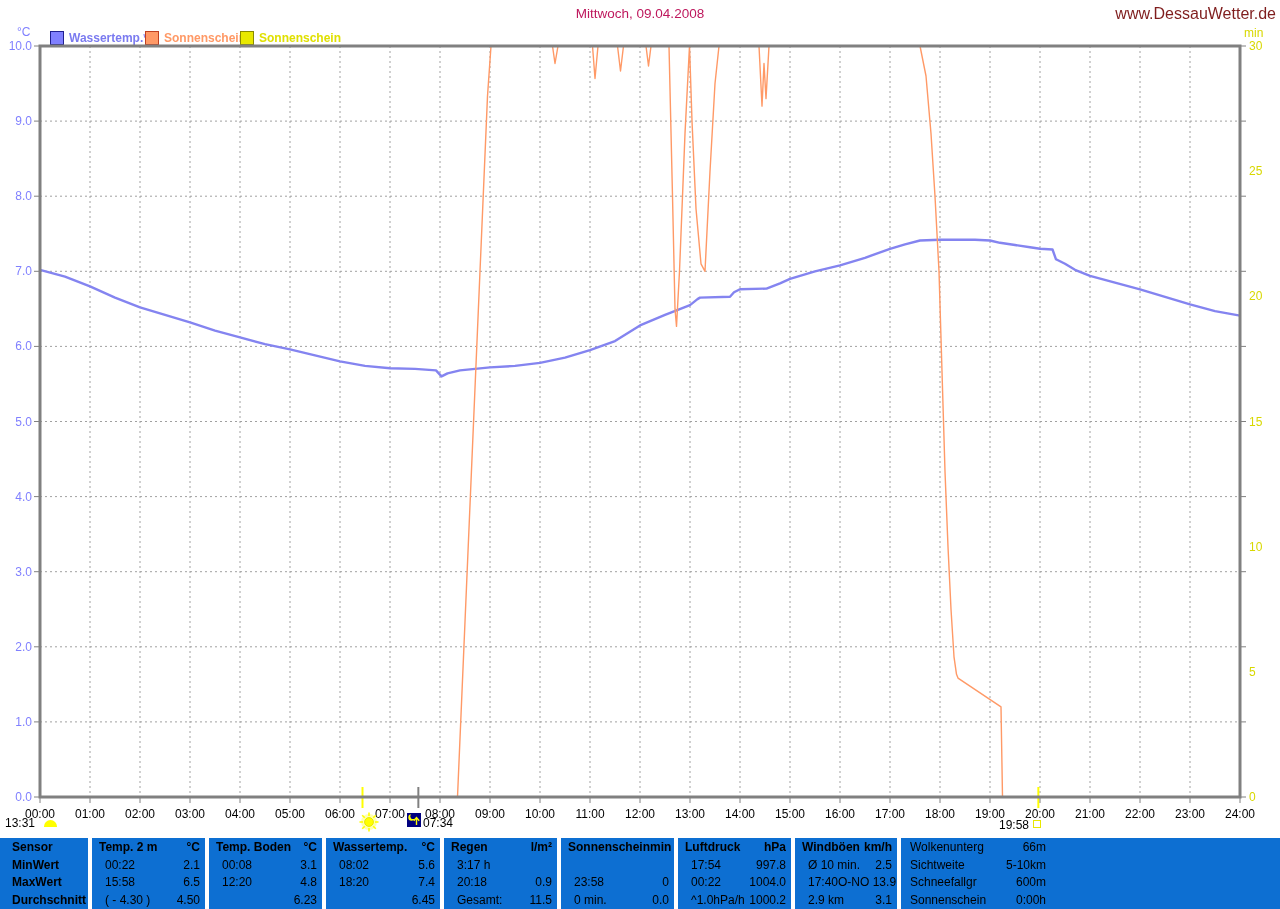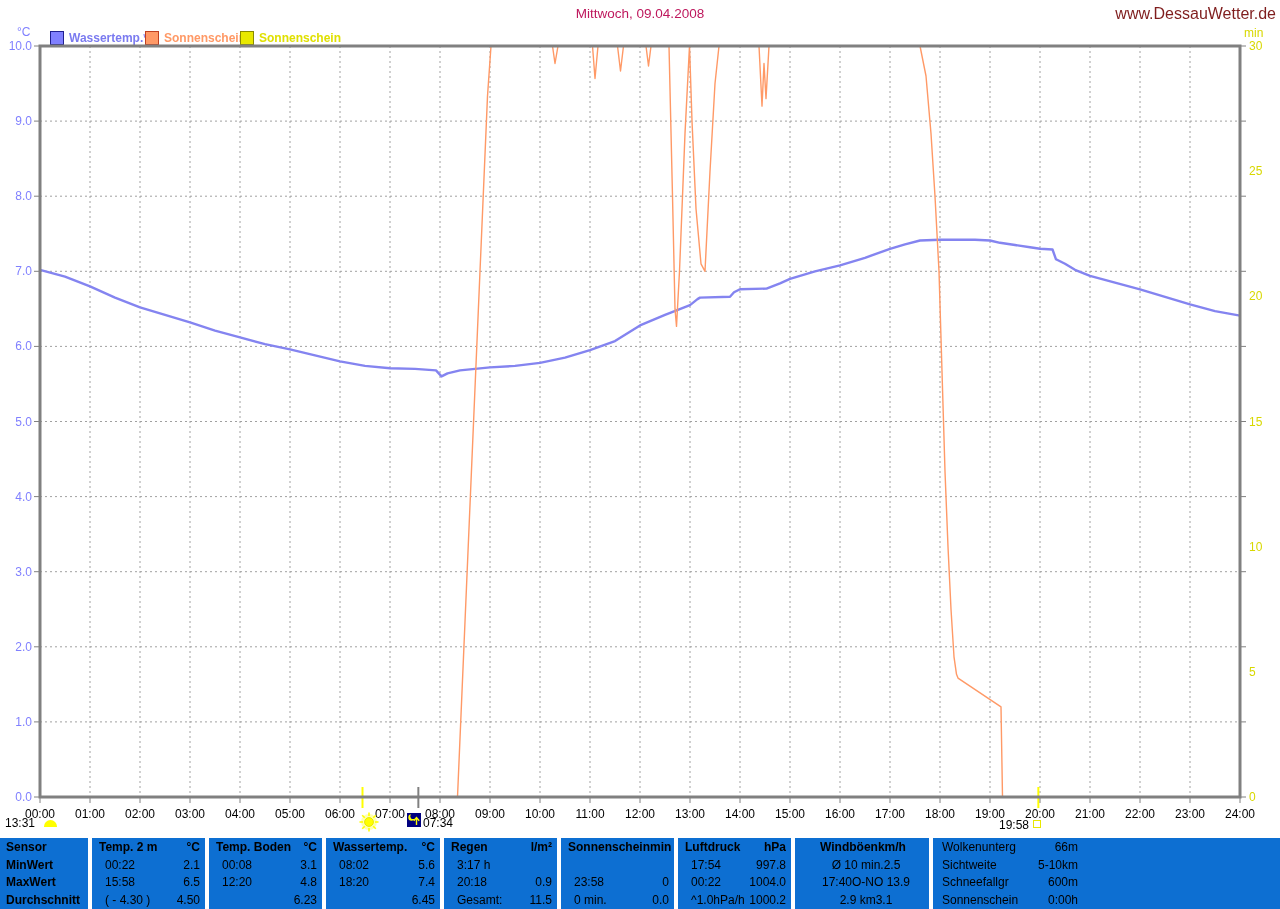--- a/index.html
+++ b/index.html
@@ -28,21 +28,21 @@
   
   #stats-table{position:absolute;left:0;top:838px;width:1280px;height:71px;
                background:#0d6fd2;display:flex;font-size:12px;color:#000;}
   .tbl-col{box-sizing:border-box;display:flex;flex-direction:column;height:100%;}
   .tbl-col + .tbl-col{border-left:4px solid #ffffff;}
   .tbl-row{flex:1;display:flex;align-items:center;justify-content:space-between;
            padding:0 5px;white-space:nowrap;overflow:hidden;}
   .tbl-row .lcell{padding-left:8px;}
   .tbl-row.hdr{font-weight:bold;}
   .tbl-row.hdr .lcell{padding-left:2px;}
-  .rowhead{font-weight:bold;padding-left:6px;}
+  .rowhead{font-weight:bold;padding-left:12px;}
   .info-row .ilabel{display:inline-block;width:92px;padding-left:4px;}
   .info-row .ivalue{display:inline-block;min-width:44px;text-align:right;}
   .info-row{justify-content:flex-start;}
 </style>
 </head>
 <body>
 
 <div class="screen">
 
   <div class="title">Mittwoch, 09.04.2008</div>
@@ -348,21 +348,21 @@
         </div>
         <div class="tbl-row">
           <div class="lcell">00:22</div>
           <div class="rcell">1004.0</div>
         </div>
         <div class="tbl-row">
           <div class="lcell">^1.0hPa/h</div>
           <div class="rcell">1000.2</div>
         </div>
       </div>
-      <div class="tbl-col" style="width: 138px; align-items: center;">
+      <div class="tbl-col" style="width: 106px;">
         <div class="tbl-row hdr">
           <div class="lcell">Windböen</div>
           <div class="rcell">km/h</div>
         </div>
         <div class="tbl-row">
           <div class="lcell">Ø 10 min.</div>
           <div class="rcell">2.5</div>
         </div>
         <div class="tbl-row">
           <div class="lcell">17:40</div>

